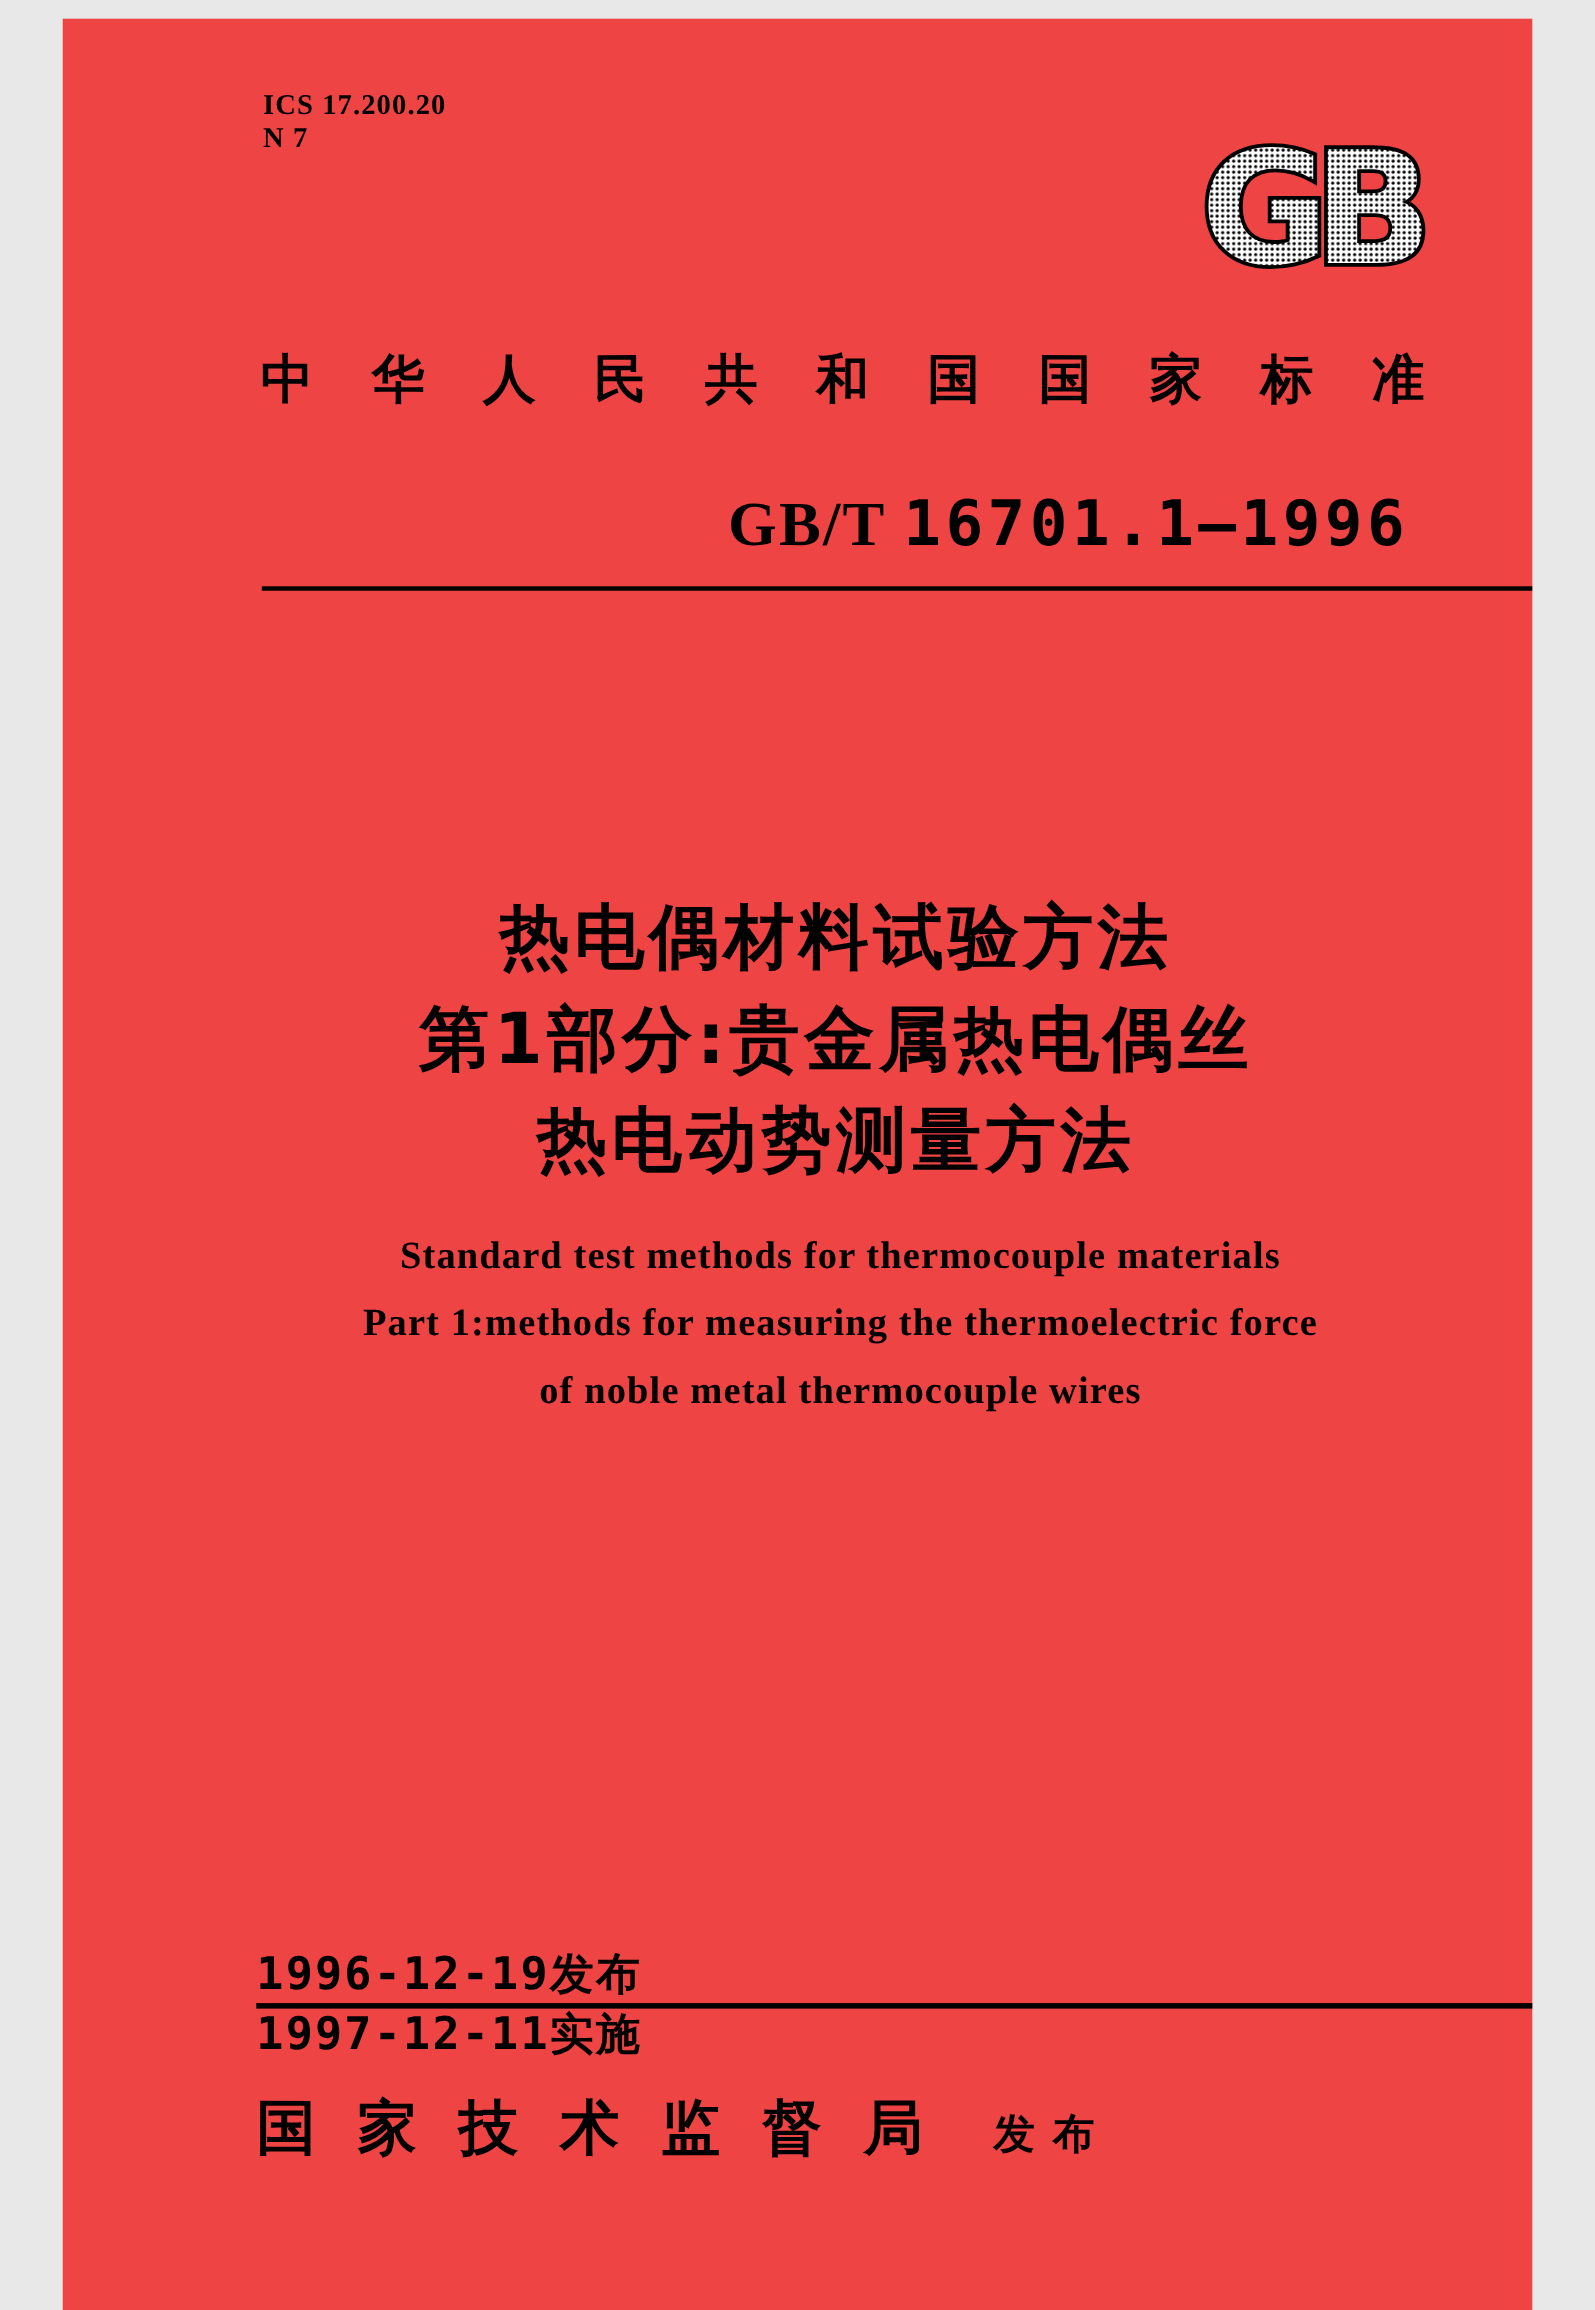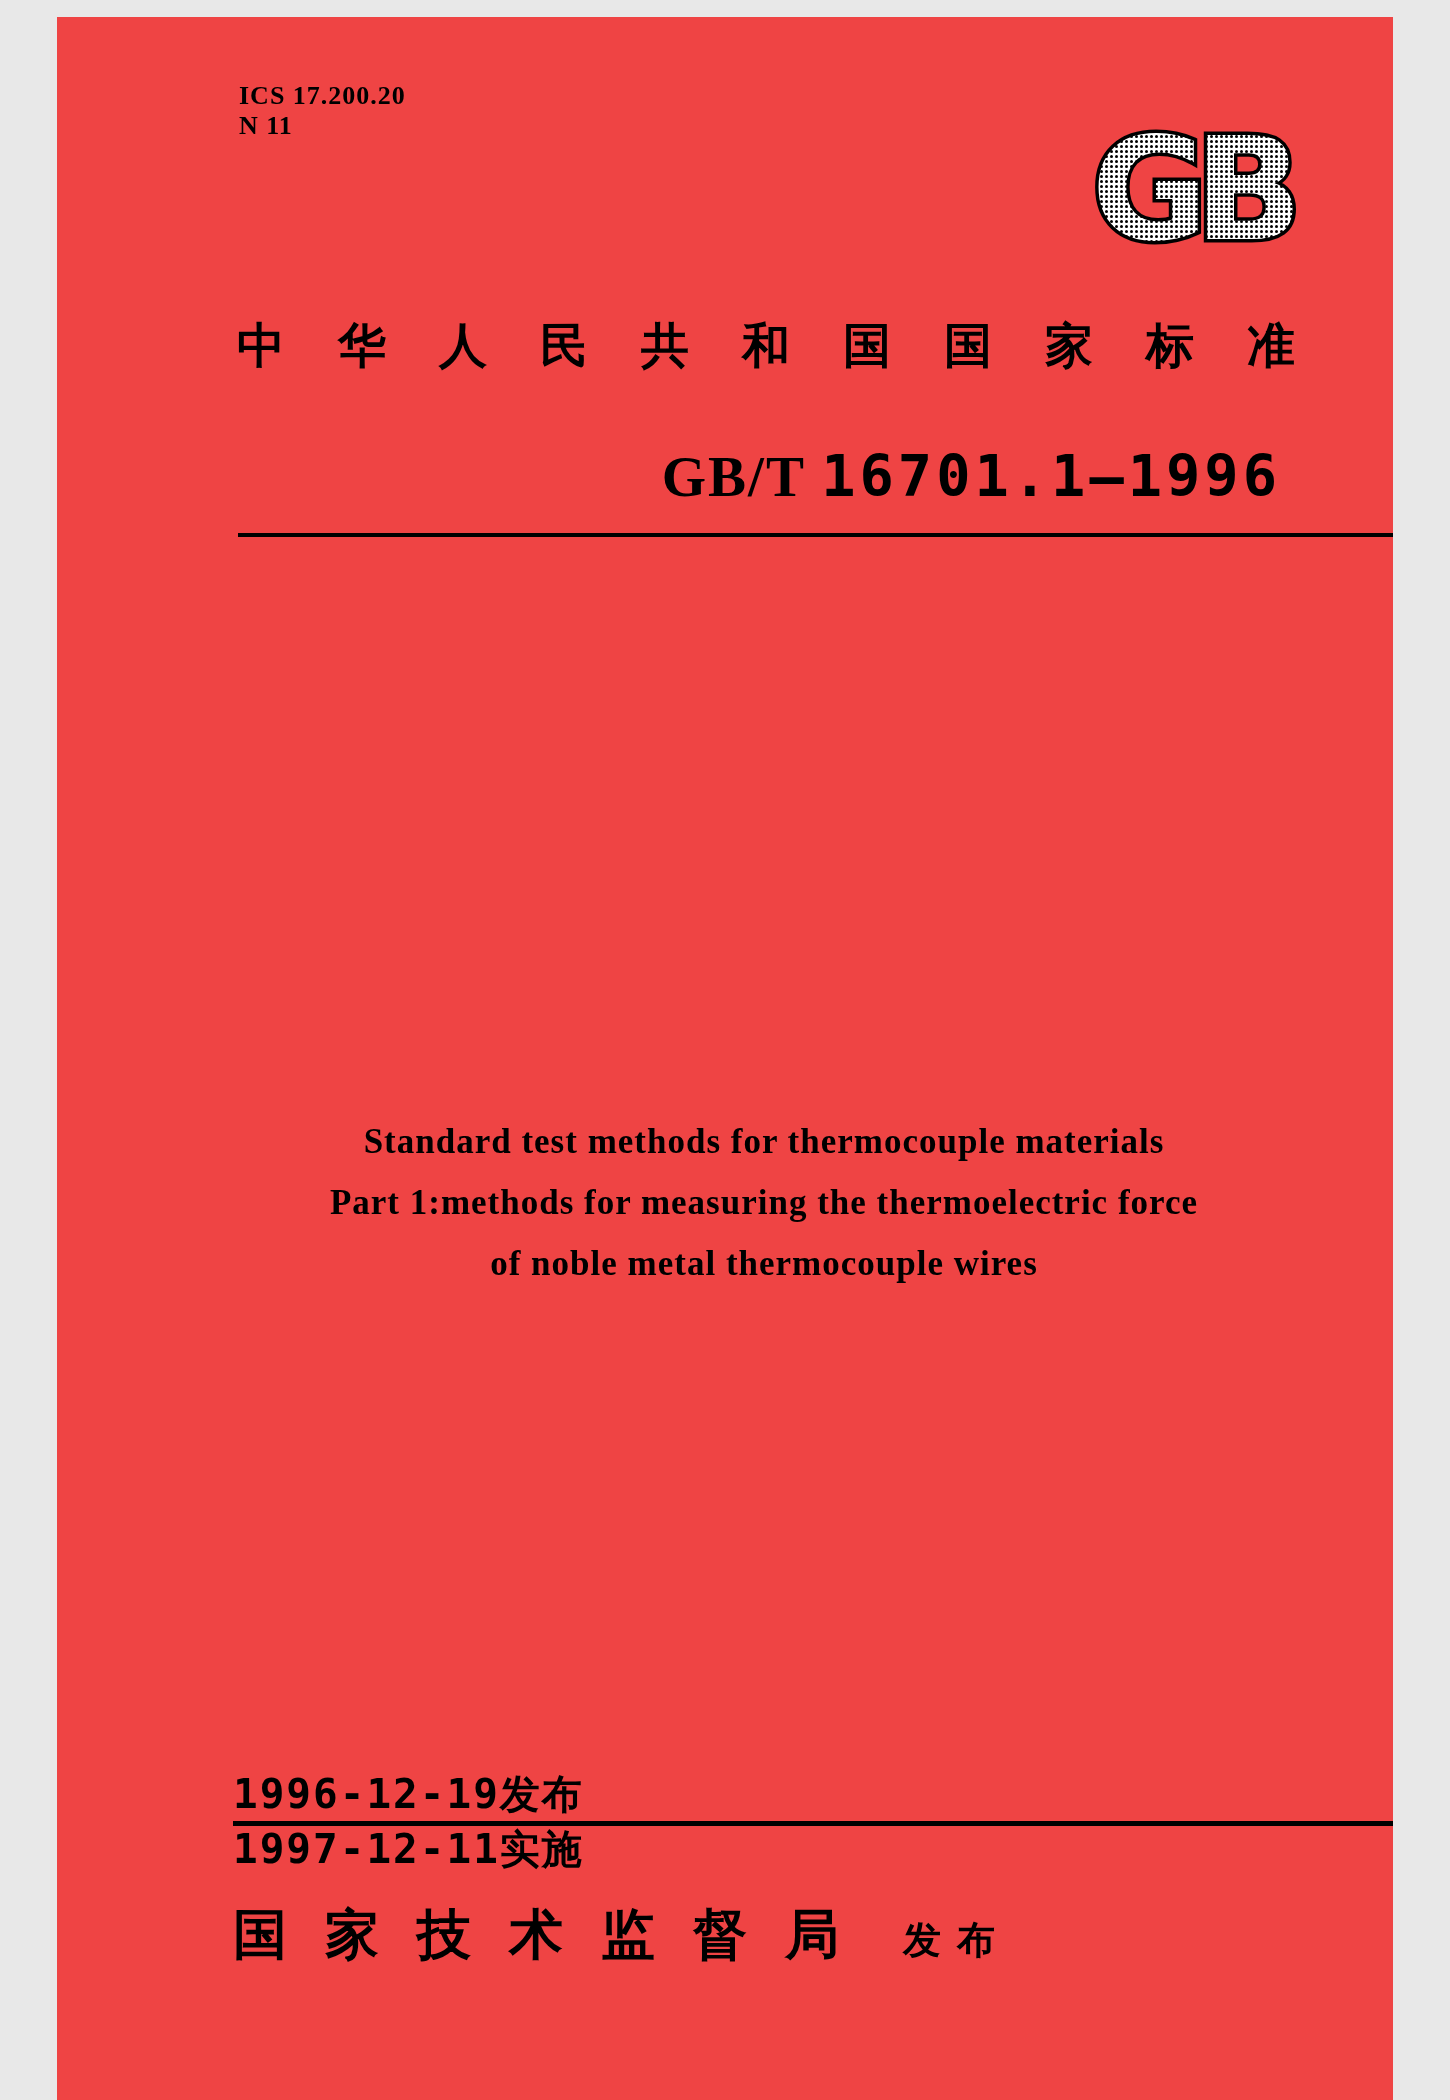--- a/index.html
+++ b/index.html
@@ -146,21 +146,21 @@
     margin-left: 26px;
   }
 </style>
 </head>
 <body>
 
 <div class="page">
 
   <div class="ics-block">
     <div>ICS 17.200.20</div>
-    <div>N 11</div>
+    <div>N 7</div>
   </div>
 
   <div class="gb-logo">
     <svg width="262" height="150" viewBox="0 0 262 150">
       <defs>
         <pattern id="halftone" width="5" height="5" patternUnits="userSpaceOnUse">
           <rect width="5" height="5" fill="#ffffff"></rect>
           <circle cx="2.5" cy="2.5" r="1.5" fill="#000000"></circle>
         </pattern>
       </defs>
@@ -170,20 +170,25 @@
 
   <div class="banner">中华人民共和国国家标准</div>
 
   <div class="std-number">
     <span>GB/T</span>
     <span class="digits">16701.1—1996</span>
   </div>
 
   <div class="rule rule-top"></div>
 
+  <div class="title-cn">
+    <div>热电偶材料试验方法</div>
+    <div>第1部分:贵金属热电偶丝</div>
+    <div>热电动势测量方法</div>
+  </div>
 
   <div class="title-en">
     <div>Standard test methods for thermocouple materials</div>
     <div>Part 1:methods for measuring the thermoelectric force</div>
     <div>of noble metal thermocouple wires</div>
   </div>
 
   <div class="dates-row">
     <div>
       <span class="date-digits">1996-12-19</span><span class="date-label">发布</span>

